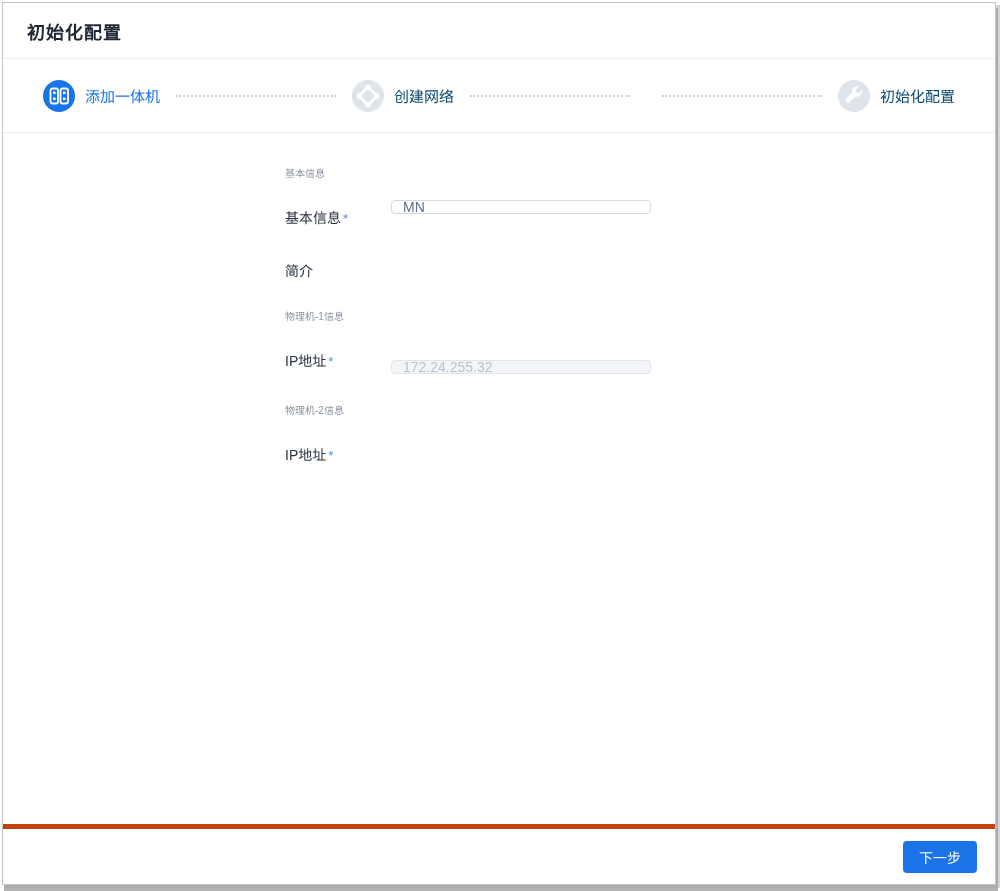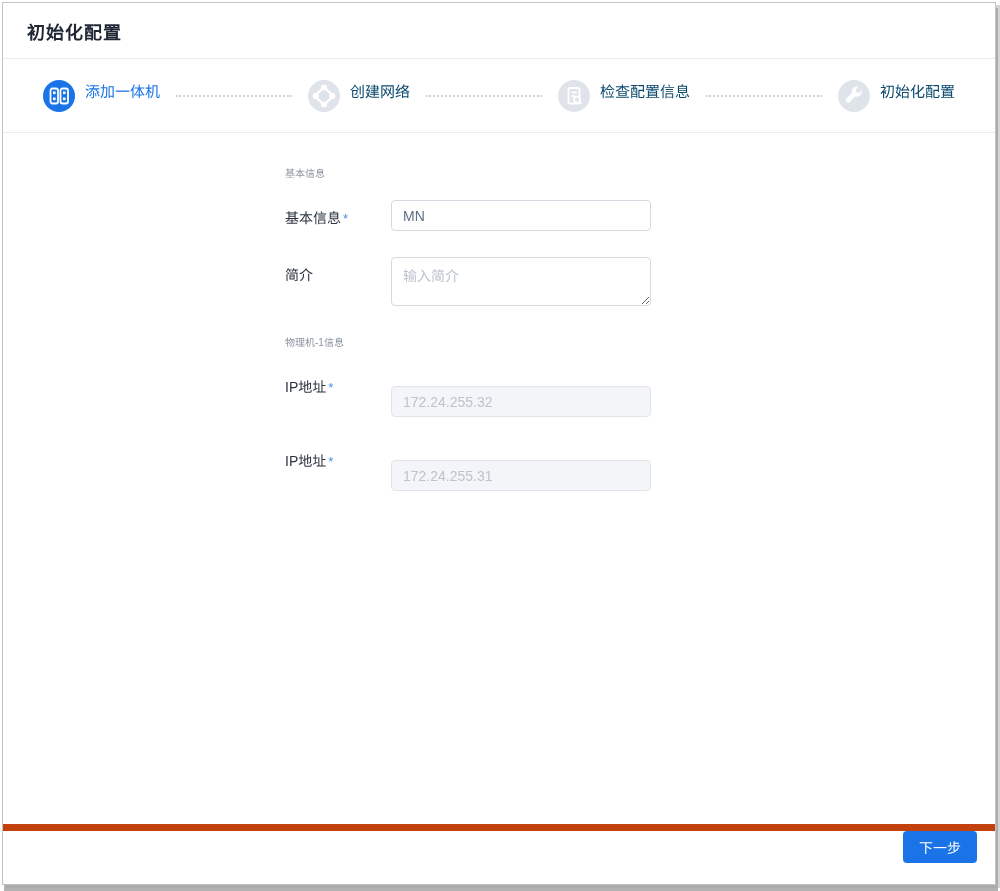--- a/index.html
+++ b/index.html
@@ -24,21 +24,21 @@
   }
   .page-title { font-size: 18px; font-weight: bold; color: #1f2733; letter-spacing: 1px; }
 
   
   .steps-bar {
     height: 74px; flex: 0 0 auto;
     display: flex; align-items: center;
     padding: 0 40px;
     border-bottom: 1px solid #e9edf1;
   }
-  .step { display: flex; flex: 0 0 auto; }
+  .step { display: flex; align-items: center; flex: 0 0 auto; }
   .step-circle {
     width: 32px; height: 32px; border-radius: 50%;
     display: flex; align-items: center; justify-content: center;
     flex: 0 0 auto;
   }
   .step.active .step-circle { background: #1a74e8; }
   .step.pending .step-circle { background: #dfe3ea; }
   .step-label { margin-left: 10px; font-size: 15px; white-space: nowrap; }
   .step.active .step-label { color: #1a74e8; }
   .step.pending .step-label { color: #0c4a6e; }
@@ -54,21 +54,21 @@
   .section-title { font-size: 10px; color: #8c93a0; margin-bottom: 20px; }
   .form-row { display: flex; align-items: flex-start; margin-bottom: 26px; }
   .form-label {
     width: 106px; flex: 0 0 auto;
     font-size: 14px; color: #2b3442;
     padding-top: 7px; white-space: nowrap;
   }
   .req { color: #4a90e2; margin-left: 2px; font-size: 13px; }
 
   .text-input {
-    width: 260px; height: 31px;
+    width: 260px; height: 14px;
     border: 1px solid #d5dae2; border-radius: 4px;
     padding: 0 11px;
     font-size: 14px; color: #5f6e85;
     font-family: "Liberation Sans", "DejaVu Sans", sans-serif;
     outline: none; background: #ffffff;
   }
   .text-input::placeholder, textarea::placeholder { color: #bcc3ce; }
   .text-input:disabled {
     background: #f3f5f8; border-color: #e1e5ea; color: #bcc3ce; margin-top: 17px;
   }
@@ -78,22 +78,22 @@
     padding: 7px 11px;
     font-size: 14px; color: #5f6e85;
     font-family: "Liberation Sans", "DejaVu Sans", sans-serif;
     resize: both; outline: none; background: #ffffff;
   }
   .section-gap { margin-top: 28px; }
 
   
   .page-footer {
     flex: 0 0 auto; height: 60px;
-    border-top: 7px solid #c2410c;
-    display: flex; justify-content: flex-end;
+    border-top: 5px solid #c2410c;
+    display: flex; align-items: center; justify-content: flex-end;
     padding-right: 18px;
   }
   .next-button {
     min-width: 70px; height: 32px;
     padding: 0 16px;
     background: #1a74e8; color: #ffffff;
     border: none; border-radius: 4px;
     font-size: 14px; cursor: pointer;
     font-family: "Liberation Sans", "DejaVu Sans", sans-serif;
   }
@@ -133,32 +133,20 @@
           <circle cx="24.4" cy="16" r="3" fill="#ffffff"></circle>
           <circle cx="16" cy="24.4" r="3" fill="#ffffff"></circle>
           <circle cx="7.6" cy="16" r="3" fill="#ffffff"></circle>
         </svg>
       </span>
       <span class="step-label">创建网络</span>
     </div>
 
     <div class="step-connector"></div>
 
-    <div class="step pending">
-      <span class="step-circle">
-        <svg width="32" height="32" viewBox="0 0 32 32">
-          <rect x="10.5" y="8" width="11" height="15.5" rx="1.8" fill="none" stroke="#ffffff" stroke-width="1.9"></rect>
-          <line x1="13.5" y1="12.5" x2="19" y2="12.5" stroke="#ffffff" stroke-width="1.7"></line>
-          <line x1="13.5" y1="16" x2="17" y2="16" stroke="#ffffff" stroke-width="1.7"></line>
-          <circle cx="19" cy="19.7" r="3" fill="#dfe3ea" stroke="#ffffff" stroke-width="1.7"></circle>
-          <line x1="21.2" y1="21.9" x2="23.3" y2="24" stroke="#ffffff" stroke-width="1.7"></line>
-        </svg>
-      </span>
-      <span class="step-label">检查配置信息</span>
-    </div>
 
     <div class="step-connector"></div>
 
     <div class="step pending">
       <span class="step-circle">
         <svg width="32" height="32" viewBox="0 0 32 32">
           <path d="M23.8 9.6 a5.3 5.3 0 0 1 -6.5 6.8 l-5.6 5.6 a2.4 2.4 0 0 1 -3.4 -3.4 l5.6 -5.6 a5.3 5.3 0 0 1 6.8 -6.5 l-3.1 3.1 0.9 2.7 2.7 0.9 z" fill="#ffffff"></path>
         </svg>
       </span>
       <span class="step-label">初始化配置</span>
@@ -170,34 +158,33 @@
 
     <div class="section-title">基本信息</div>
 
     <div class="form-row">
       <div class="form-label"><span>基本信息</span><span class="req">*</span></div>
       <input class="text-input" type="text" value="MN" style="">
     </div>
 
     <div class="form-row">
       <div class="form-label"><span>简介</span></div>
-      <textarea class="intro-input" placeholder="输入简介" style=""></textarea>
     </div>
 
     <div class="section-title section-gap">物理机-1信息</div>
 
     <div class="form-row">
       <div class="form-label"><span>IP地址</span><span class="req">*</span></div>
       <input class="text-input" type="text" disabled="" value="172.24.255.32" style="">
     </div>
 
+    <div class="section-title section-gap">物理机-2信息</div>
 
     <div class="form-row">
       <div class="form-label"><span>IP地址</span><span class="req">*</span></div>
-      <input class="text-input" type="text" disabled="" value="172.24.255.31" style="">
     </div>
 
   </div>
 
   <div class="page-footer">
     <button class="next-button">下一步</button>
   </div>
 
 </div>
 

